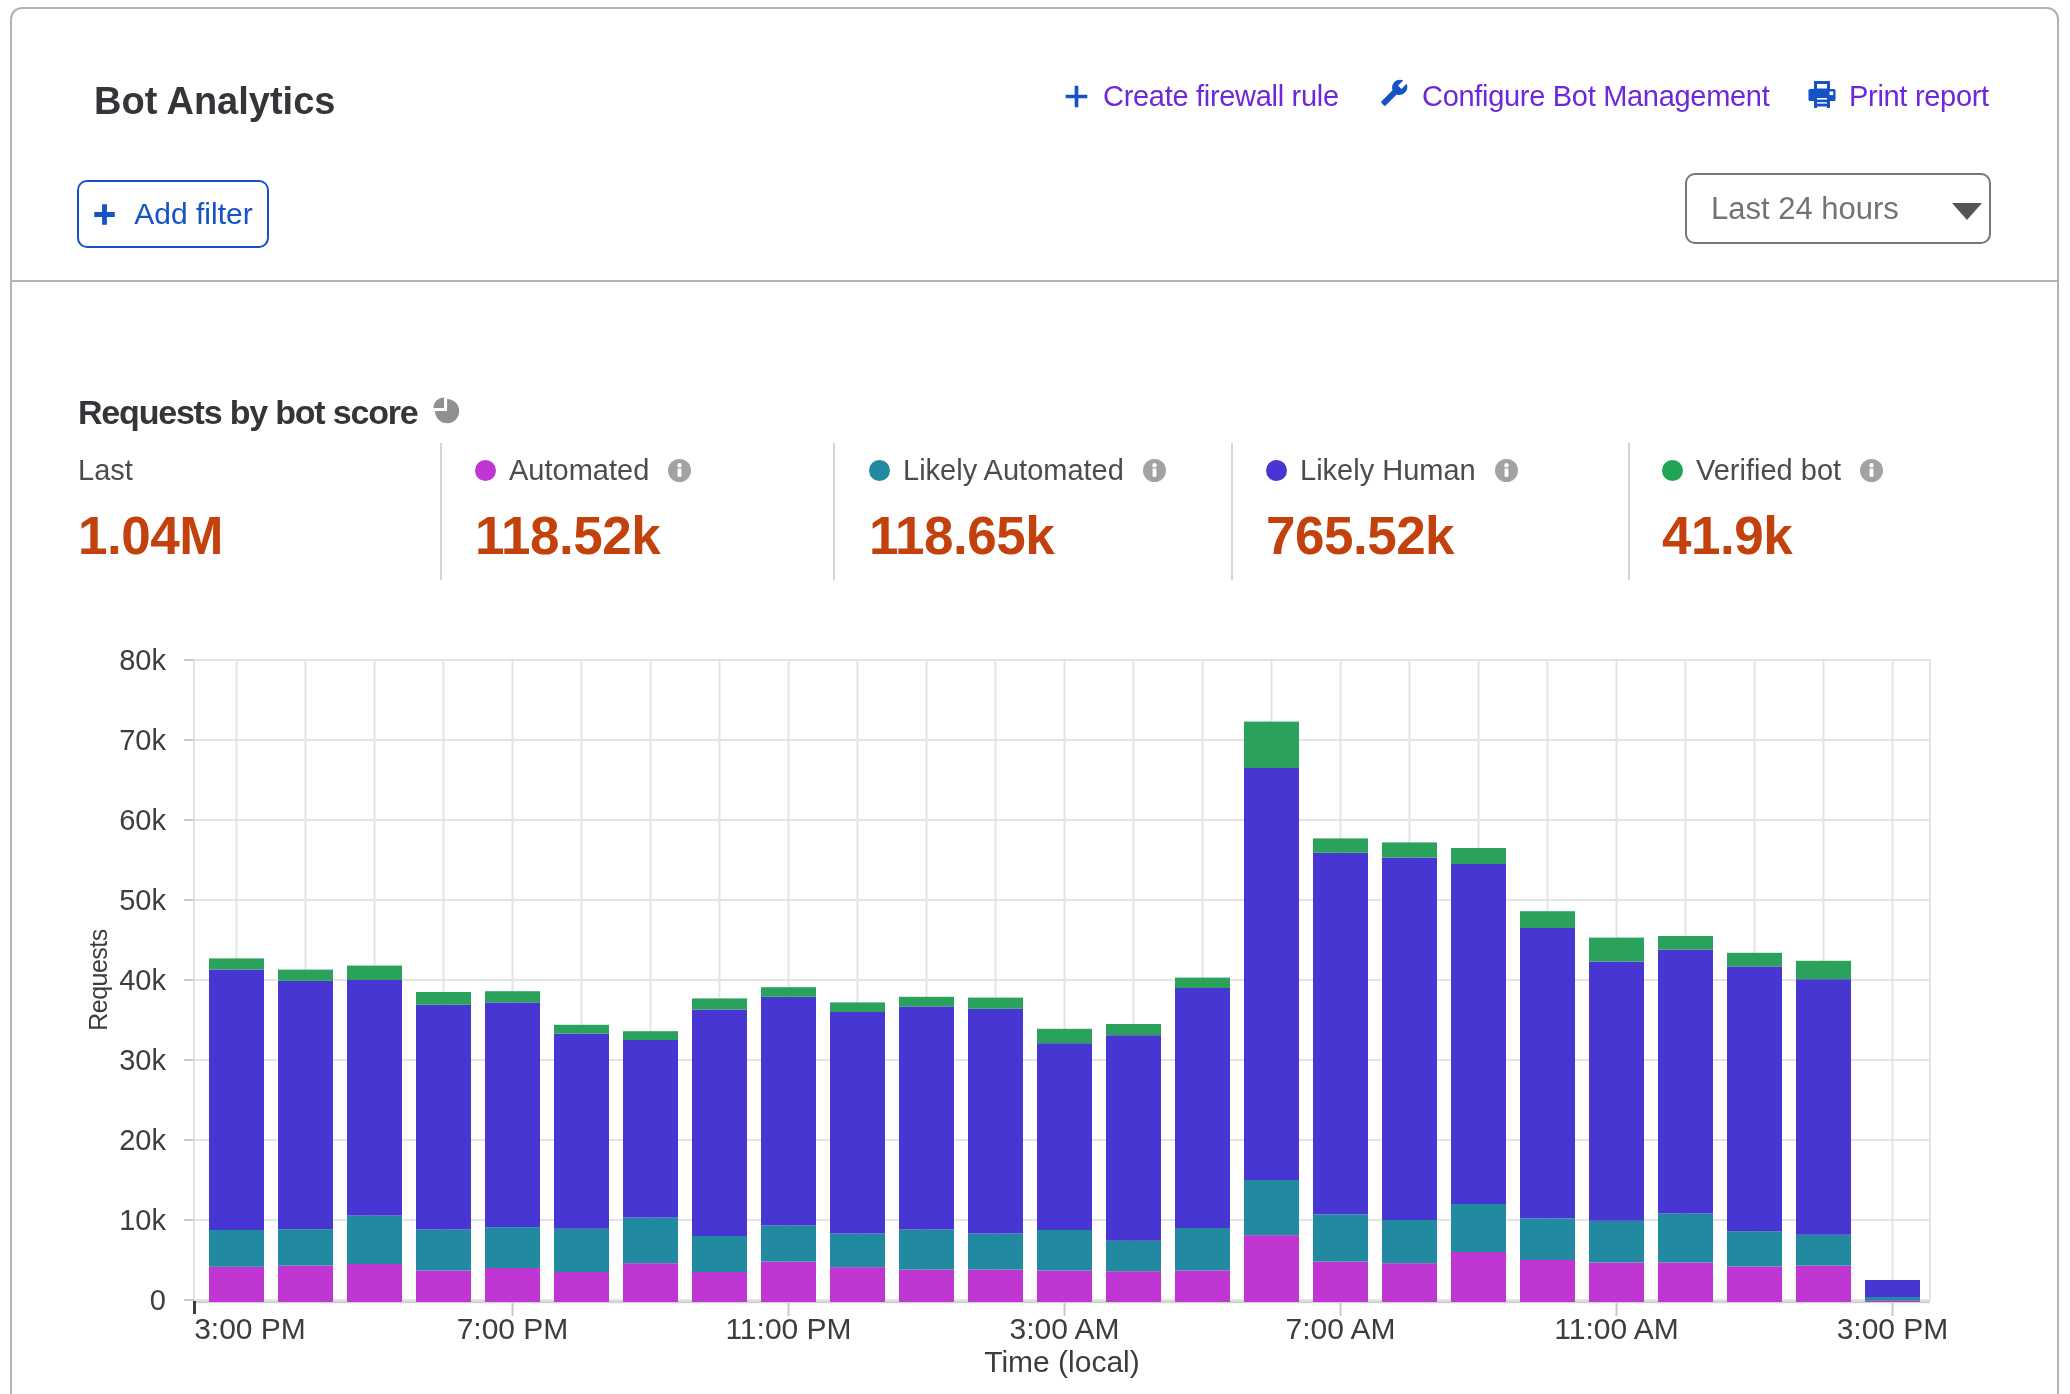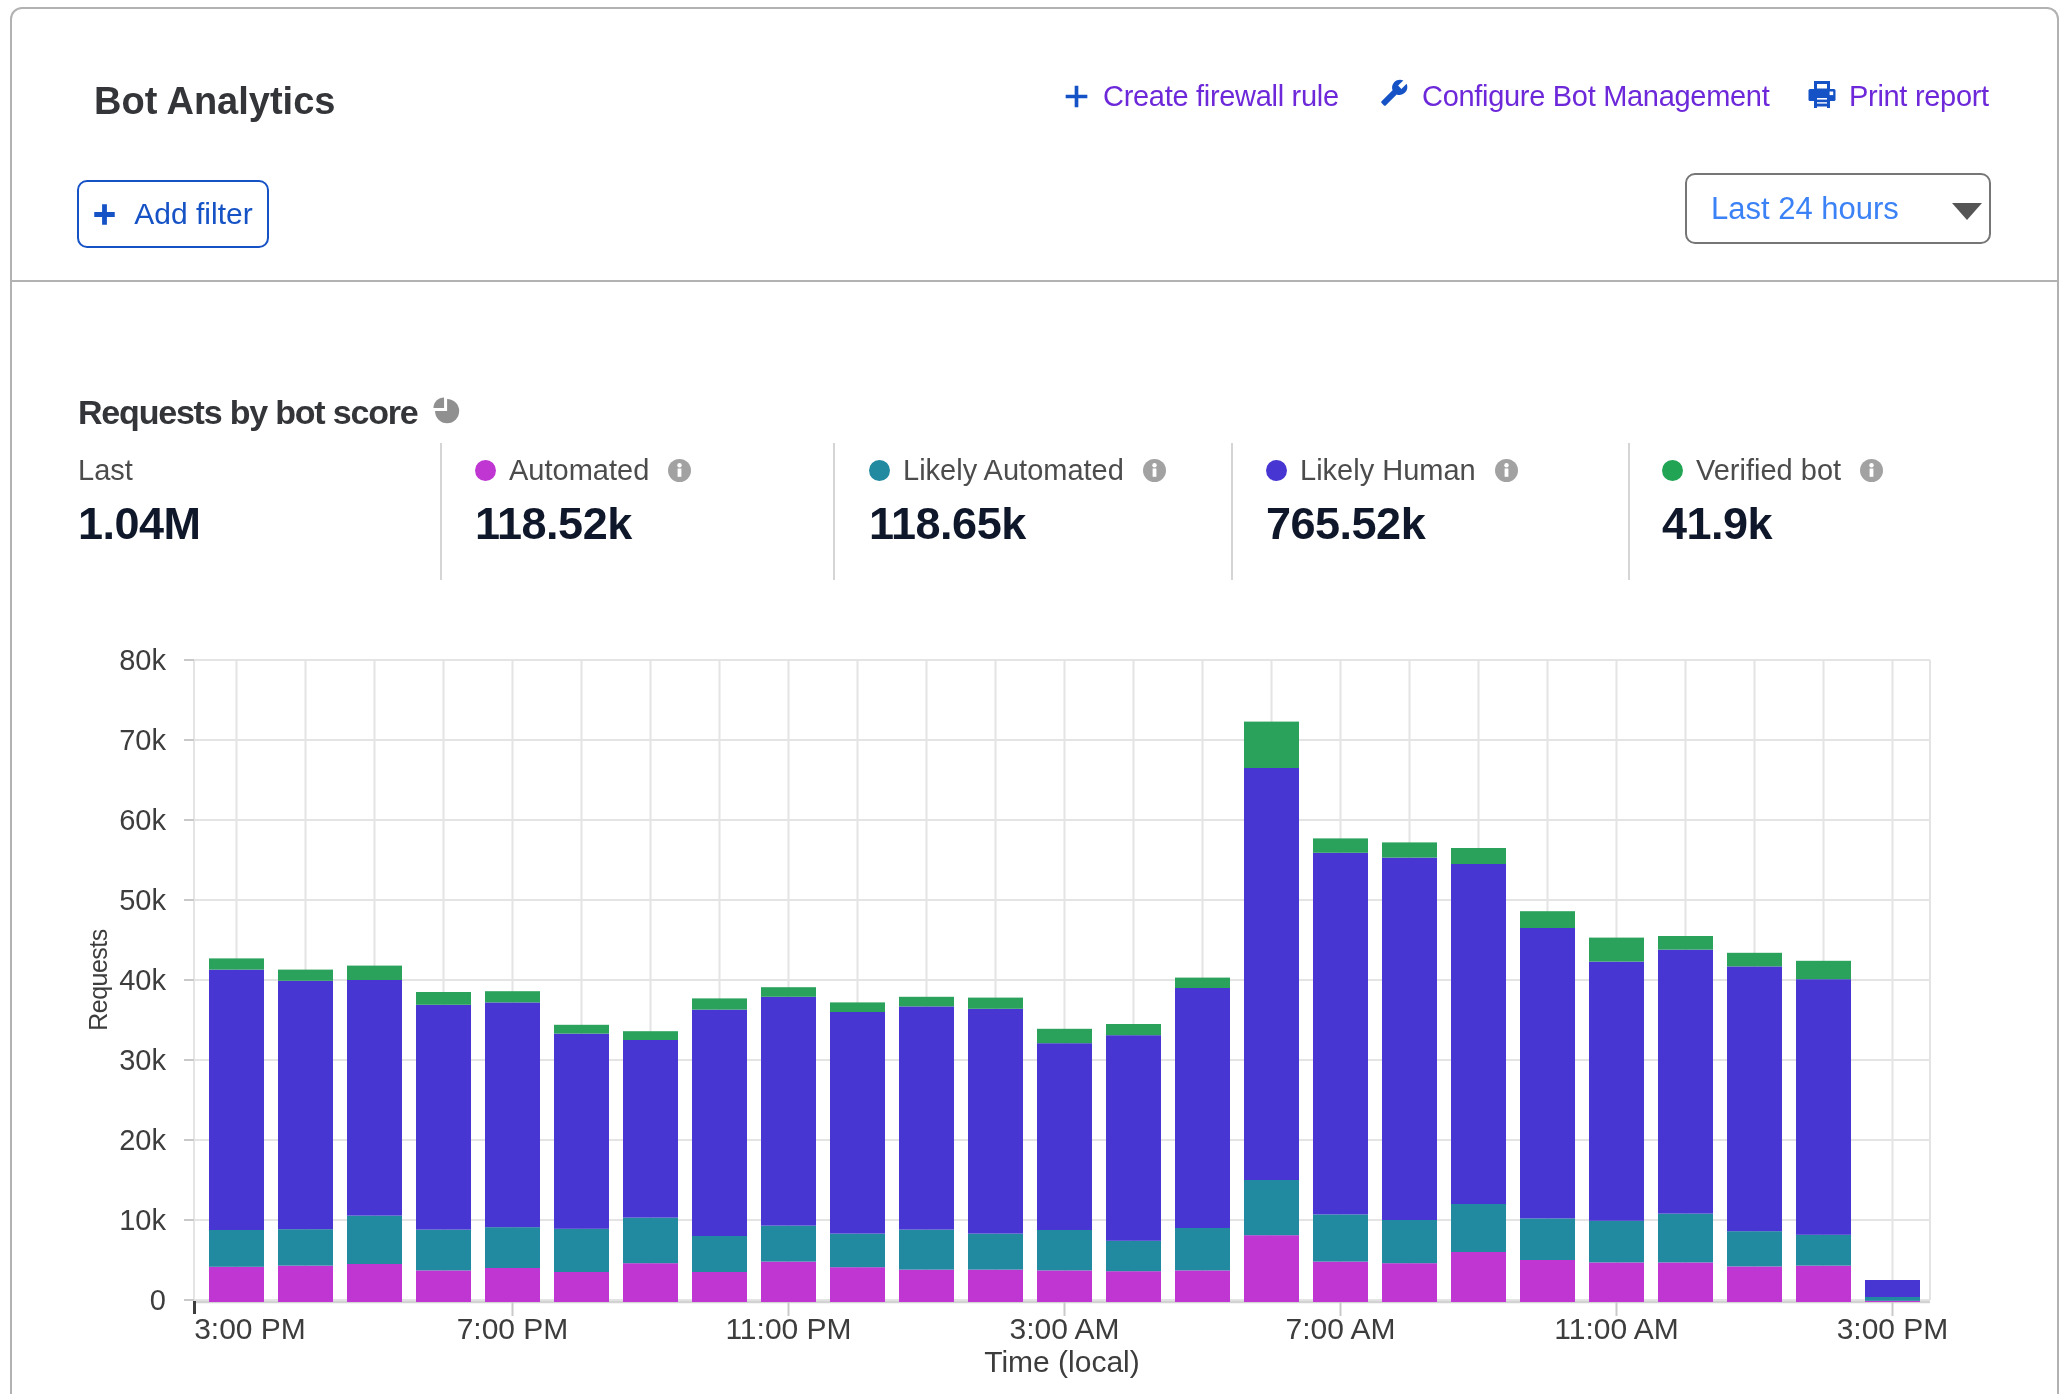--- a/index.html
+++ b/index.html
@@ -5,28 +5,28 @@
 html,body { width:2070px; height:1394px; background:#fff; font-family:"Liberation Sans", sans-serif; }
 #card { position:absolute; left:10px; top:7px; width:2049px; height:1500px;
   border:2px solid #b2b2b2; border-bottom:none; border-radius:12px 12px 0 0; }
 #divider { position:absolute; left:10px; top:280px; width:2049px; border-top:2px solid #b2b2b2; }
 #title { position:absolute; left:94px; top:80px; font-size:38px; font-weight:bold; color:#333538; }
 .link { color:#6d28d9; font-size:29px; }
 .lk { position:absolute; top:80px; display:flex; align-items:center; white-space:nowrap; letter-spacing:-0.3px; }
 #addfilter { position:absolute; left:77px; top:180px; width:192px; height:68px; border:2px solid #1552c5;
   border-radius:10px; display:flex; align-items:center; justify-content:center; color:#1552c5; font-size:30px; }
 #select { position:absolute; left:1685px; top:173px; width:306px; height:71px; border:2px solid #767676;
-  border-radius:10px; display:flex; align-items:center; color:#3b82f6; font-size:31px; padding-left:24px; }
+  border-radius:10px; display:flex; align-items:center; color:#737373; font-size:31px; padding-left:24px; }
 #seltri { position:absolute; left:265px; top:28px; width:0; height:0;
   border-left:15px solid transparent; border-right:15px solid transparent; border-top:17px solid #555; }
 #rheading { position:absolute; left:78px; top:357px; font-size:34px; font-weight:bold; color:#333538;
   display:flex; align-items:center; letter-spacing:-1.2px;margin-top:36px; }
 .stat { position:absolute; top:455px; }
 .slabel { font-size:29px; color:#4c4c4c; display:flex; align-items:center; height:30px; }
-.snum { font-size:45px; font-weight:bold; color:#0f172a; margin-top:13px; letter-spacing:-0.5px; }
+.snum { font-size:53px; font-weight:bold; color:#c2410c; margin-top:20px; letter-spacing:-0.5px; }
 .dot { width:21px; height:21px; border-radius:50%; display:inline-block; margin-right:13px; }
 .ltext { margin-right:19px; }
 .info { display:inline-block; }
 .vsep { position:absolute; top:443px; height:137px; border-left:2px solid #d5d5d5; }
 #chart { position:absolute; left:0; top:0; }
 </style></head>
 <body>
 <div id="card"></div>
 <div id="divider"></div>
 <div id="title">Bot Analytics</div>

